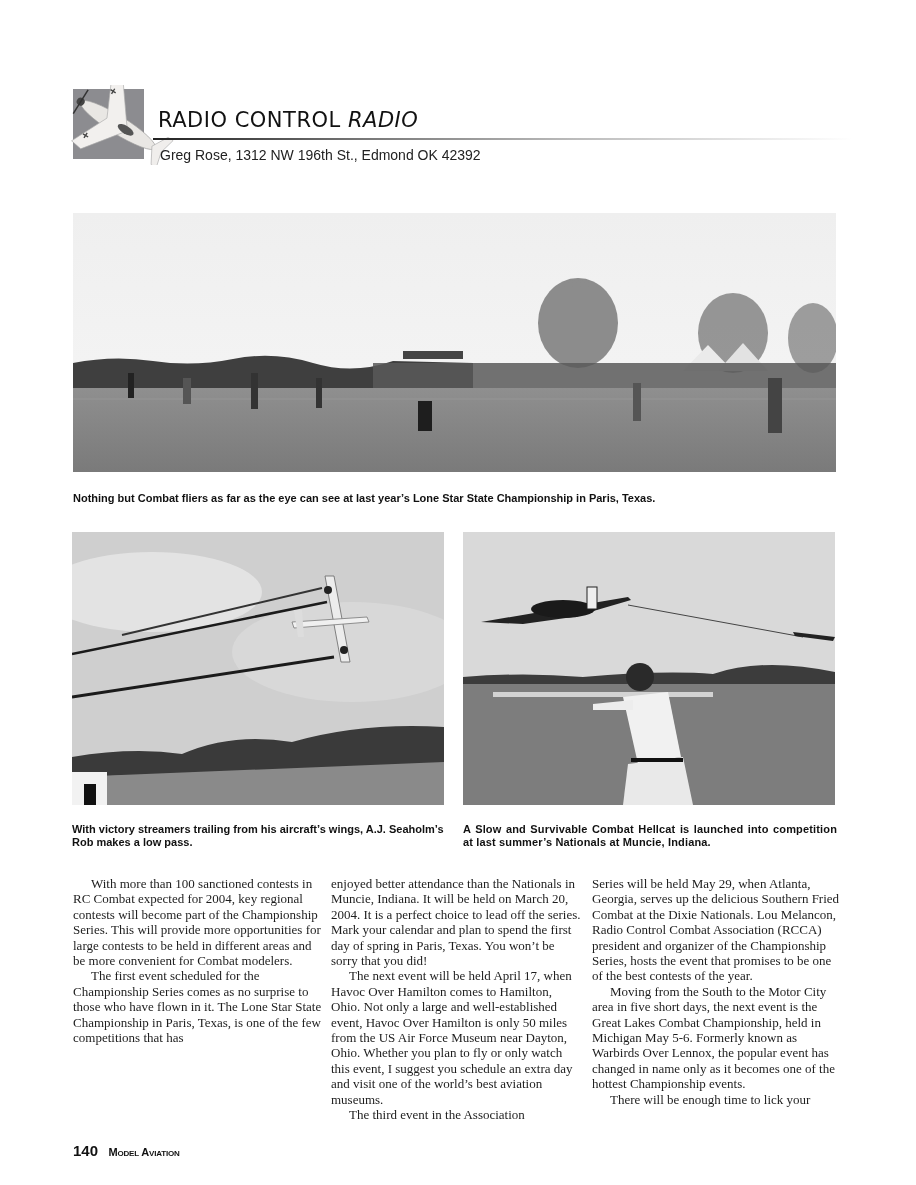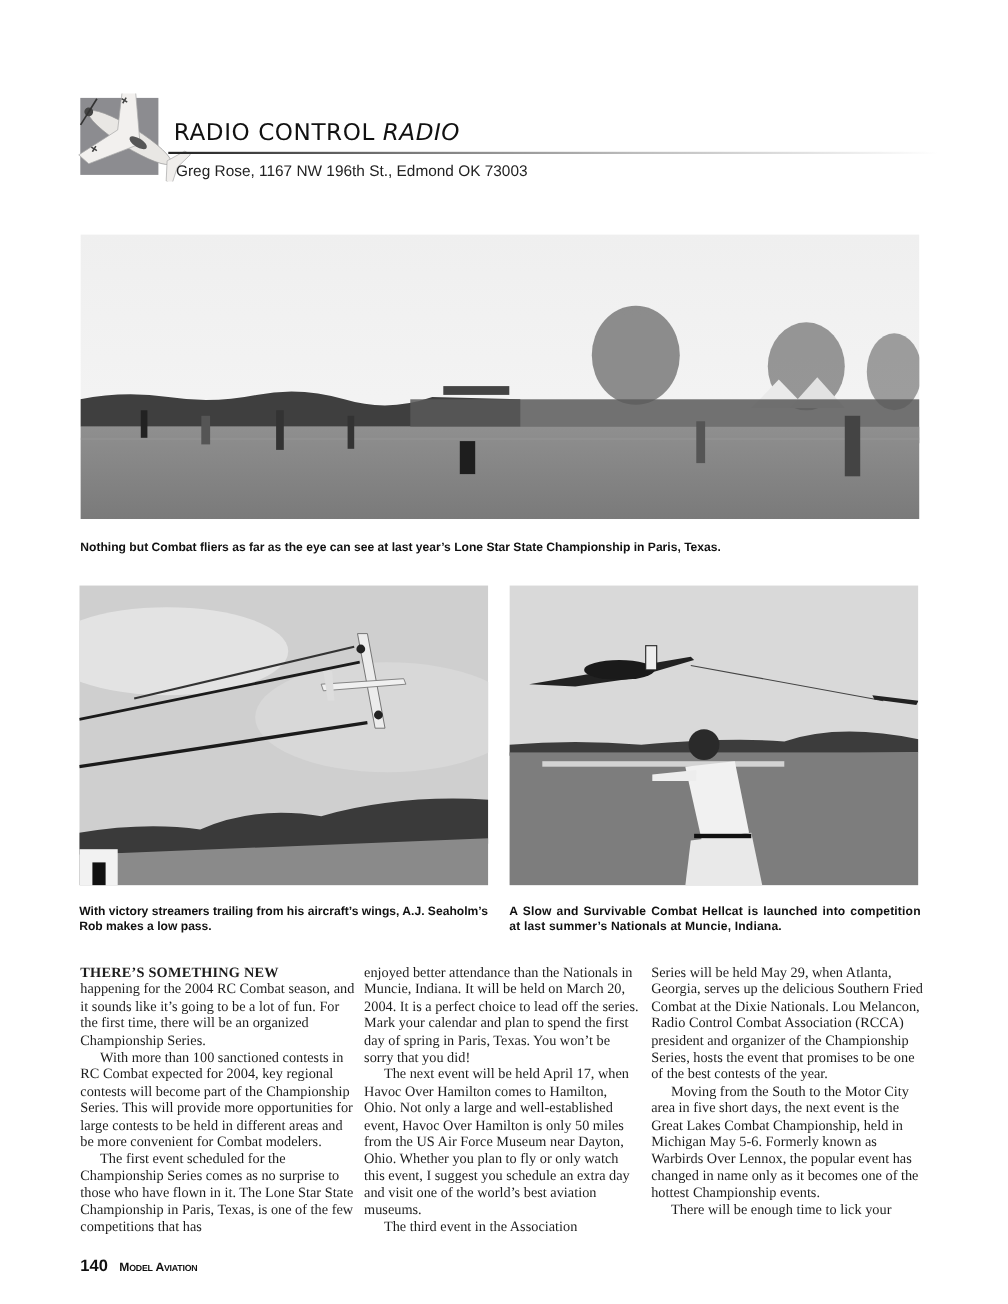--- a/index.html
+++ b/index.html
@@ -62,21 +62,21 @@
       <path d="M50 14 h6 M53 11 v6" stroke="#444" stroke-width="1.4"></path>
       <path d="M50 66 h6 M53 63 v6" stroke="#444" stroke-width="1.4"></path>
     </g>
   </svg>
 </div>
 <div class="dept-title">
   <span>RADIO CONTROL</span>
   <span class="accent">RADIO</span>
 </div>
 <div class="dept-rule"></div>
-<div class="author-line">Greg Rose, 1167 NW 196th St., Edmond OK 73003</div>
+<div class="author-line">Greg Rose, 1312 NW 196th St., Edmond OK 42392</div>
 
 <div class="photo photo-top">
   <svg viewBox="0 0 763 259" preserveAspectRatio="none">
     <defs>
       <linearGradient id="skyA" x1="0" y1="0" x2="0" y2="1">
         <stop offset="0" stop-color="#efefef"></stop>
           <stop offset="1" stop-color="#f6f6f6"></stop>
       </linearGradient>
       <linearGradient id="grassA" x1="0" y1="0" x2="0" y2="1">
         <stop offset="0" stop-color="#8f8f8f"></stop>
@@ -156,21 +156,20 @@
     <circle cx="177" cy="145" r="14" fill="#2a2a2a"></circle>
     <path d="M160 165 L205 160 L218 225 L175 232 Z" fill="#f1f1f1"></path>
     <path d="M165 232 L220 225 L230 273 L160 273 Z" fill="#e9e9e9"></path>
     <rect x="168" y="226" width="52" height="4" fill="#111"></rect>
     <path d="M130 172 L170 168 L170 178 L130 178 Z" fill="#ededed"></path>
   </svg>
 </div>
 <div class="caption cap-right">A Slow and Survivable Combat Hellcat is launched into competition at last summer’s Nationals at Muncie, Indiana.</div>
 
 <div class="col col-1">
-  <p><span class="lead">THERE’S SOMETHING NEW</span><br><span>happening for the 2004 RC Combat season, and it sounds like it’s going to be a lot of fun. For the first time, there will be an organized Championship Series.</span></p>
   <p class="indent">With more than 100 sanctioned contests in RC Combat expected for 2004, key regional contests will become part of the Championship Series. This will provide more opportunities for large contests to be held in different areas and be more convenient for Combat modelers.</p>
   <p class="indent">The first event scheduled for the Championship Series comes as no surprise to those who have flown in it. The Lone Star State Championship in Paris, Texas, is one of the few competitions that has</p>
 </div>
 
 <div class="col col-2">
   <p>enjoyed better attendance than the Nationals in Muncie, Indiana. It will be held on March 20, 2004. It is a perfect choice to lead off the series. Mark your calendar and plan to spend the first day of spring in Paris, Texas. You won’t be sorry that you did!</p>
   <p class="indent">The next event will be held April 17, when Havoc Over Hamilton comes to Hamilton, Ohio. Not only a large and well-established event, Havoc Over Hamilton is only 50 miles from the US Air Force Museum near Dayton, Ohio. Whether you plan to fly or only watch this event, I suggest you schedule an extra day and visit one of the world’s best aviation museums.</p>
   <p class="indent">The third event in the Association</p>
 </div>
 

